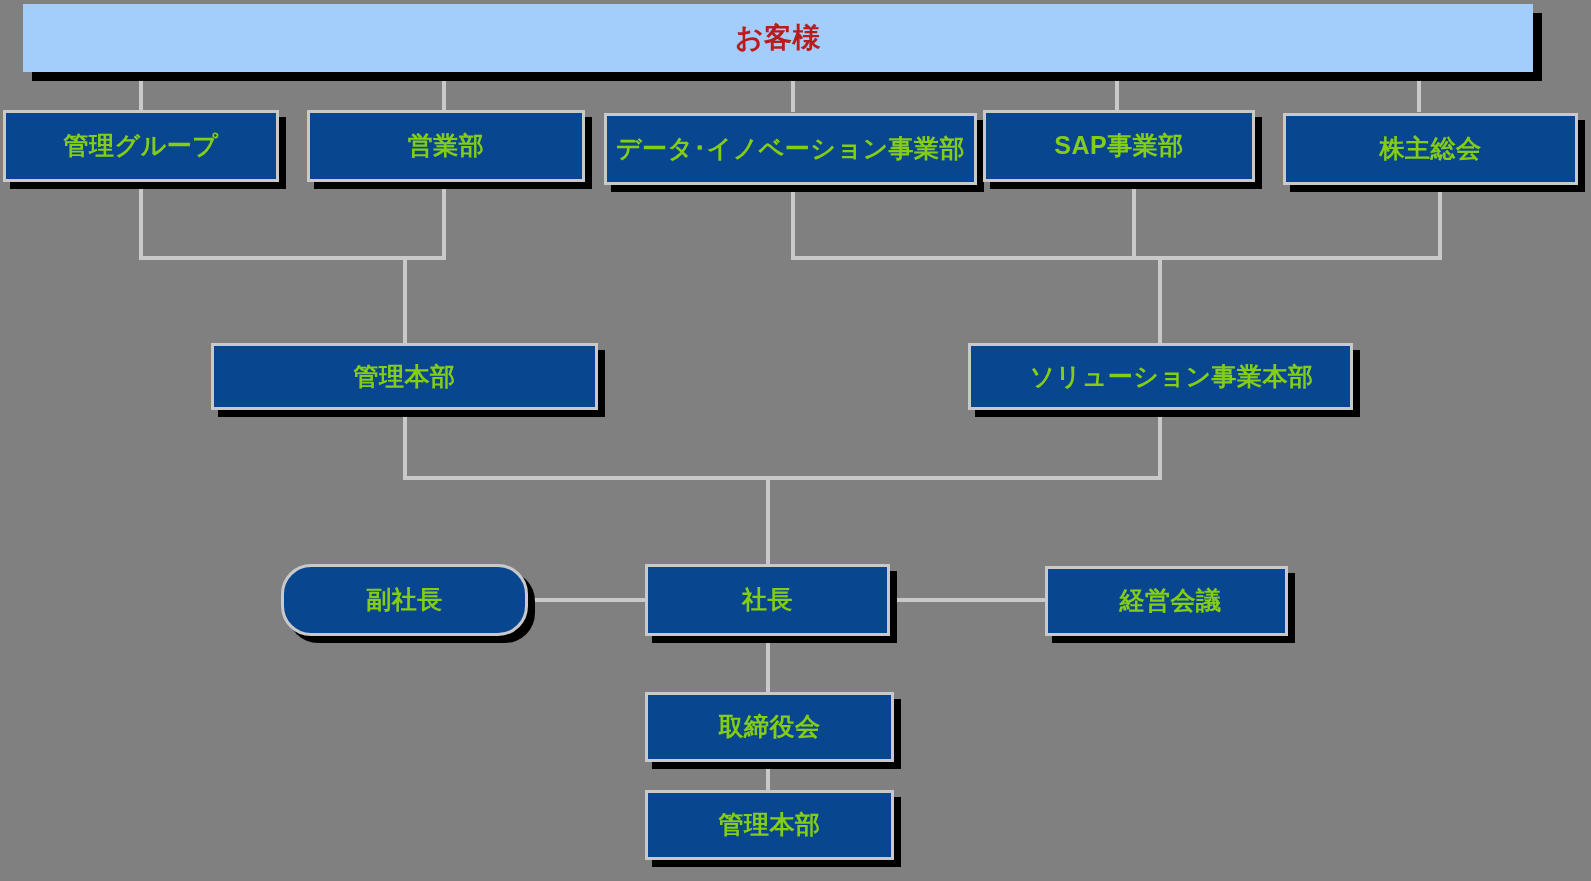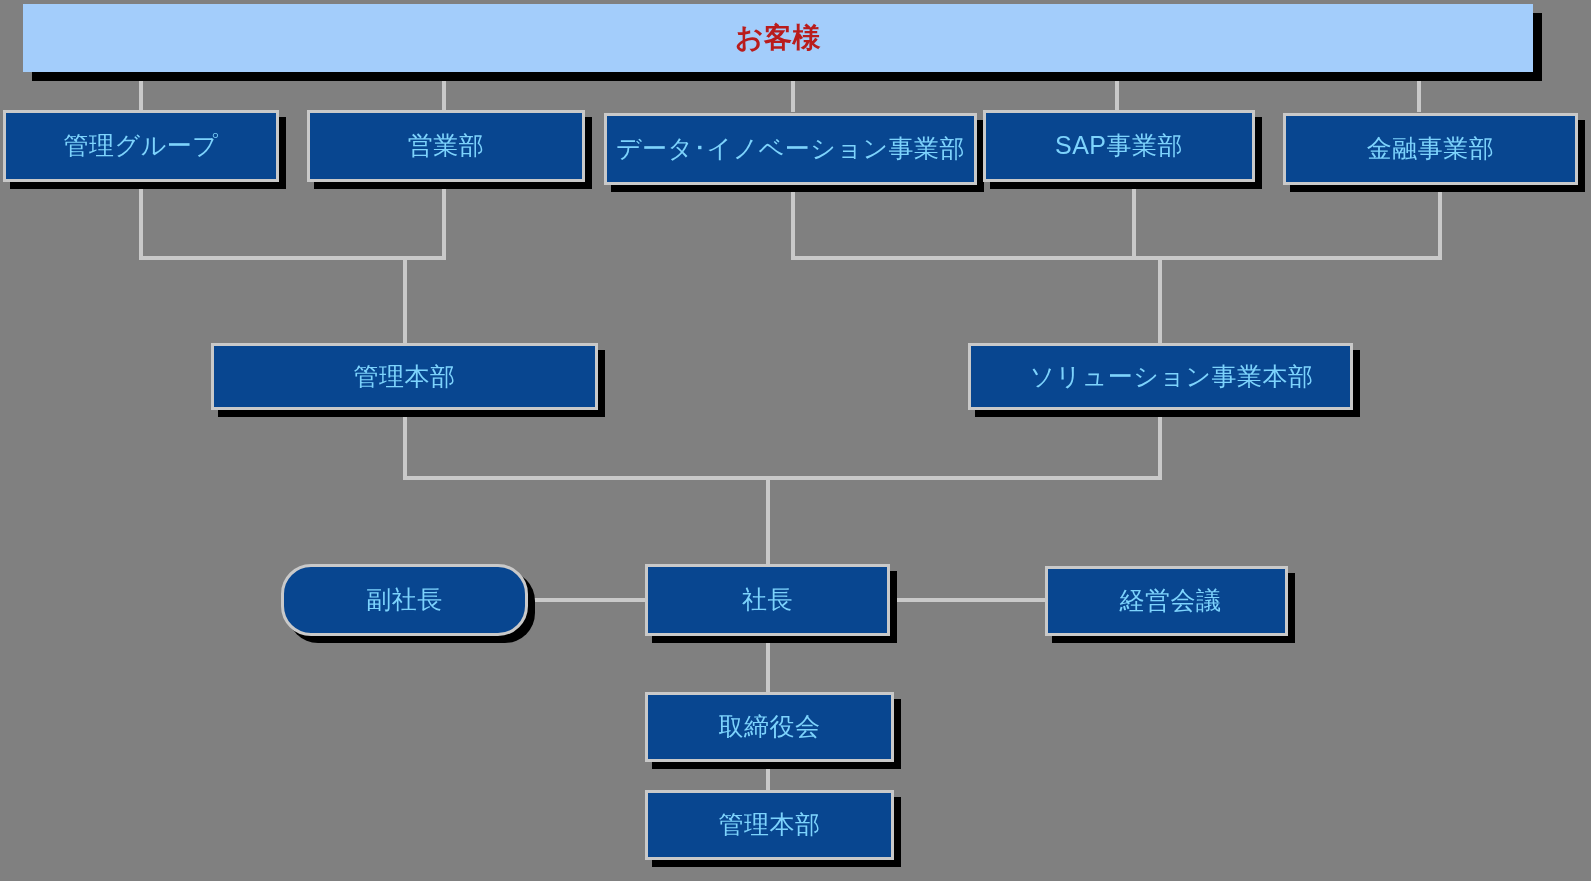--- a/index.html
+++ b/index.html
@@ -31,23 +31,23 @@
     position: absolute;
     z-index: 2;
     box-sizing: border-box;
     display: flex;
     align-items: center;
     justify-content: center;
     text-align: center;
     background: #084690;
     border: 3px solid #c9c9c9;
     box-shadow: 7px 7px 0 0 #000000;
-    color: #7dd3fc;
+    color: #84cc16;
     font-size: 25px;
-    font-weight: 400;
+    font-weight: 700;
     letter-spacing: 0.5px;
     line-height: 1.1;
     white-space: nowrap;
   }
   .node.customer {
     background: #a3cdfb;
     border: 3px solid #a3cdfb;
     color: #b91c1c;
     font-size: 28px;
     font-weight: bold;
@@ -109,21 +109,21 @@
 
   <div class="node" style="left:604px; top:113px; width:373px; height:72px;">
     <span class="label">データ･イノベーション事業部</span>
   </div>
 
   <div class="node" style="left:983px; top:110px; width:272px; height:72px;">
     <span class="label">SAP事業部</span>
   </div>
 
   <div class="node" style="left:1283px; top:113px; width:295px; height:72px;">
-    <span class="label">金融事業部</span>
+    <span class="label">株主総会</span>
   </div>
 
   <div class="node" style="left:211px; top:343px; width:387px; height:67px;">
     <span class="label">管理本部</span>
   </div>
 
   <div class="node" style="left:968px; top:343px; width:385px; height:67px;padding-left:22px;">
     <span class="label">ソリューション事業本部</span>
   </div>
 

